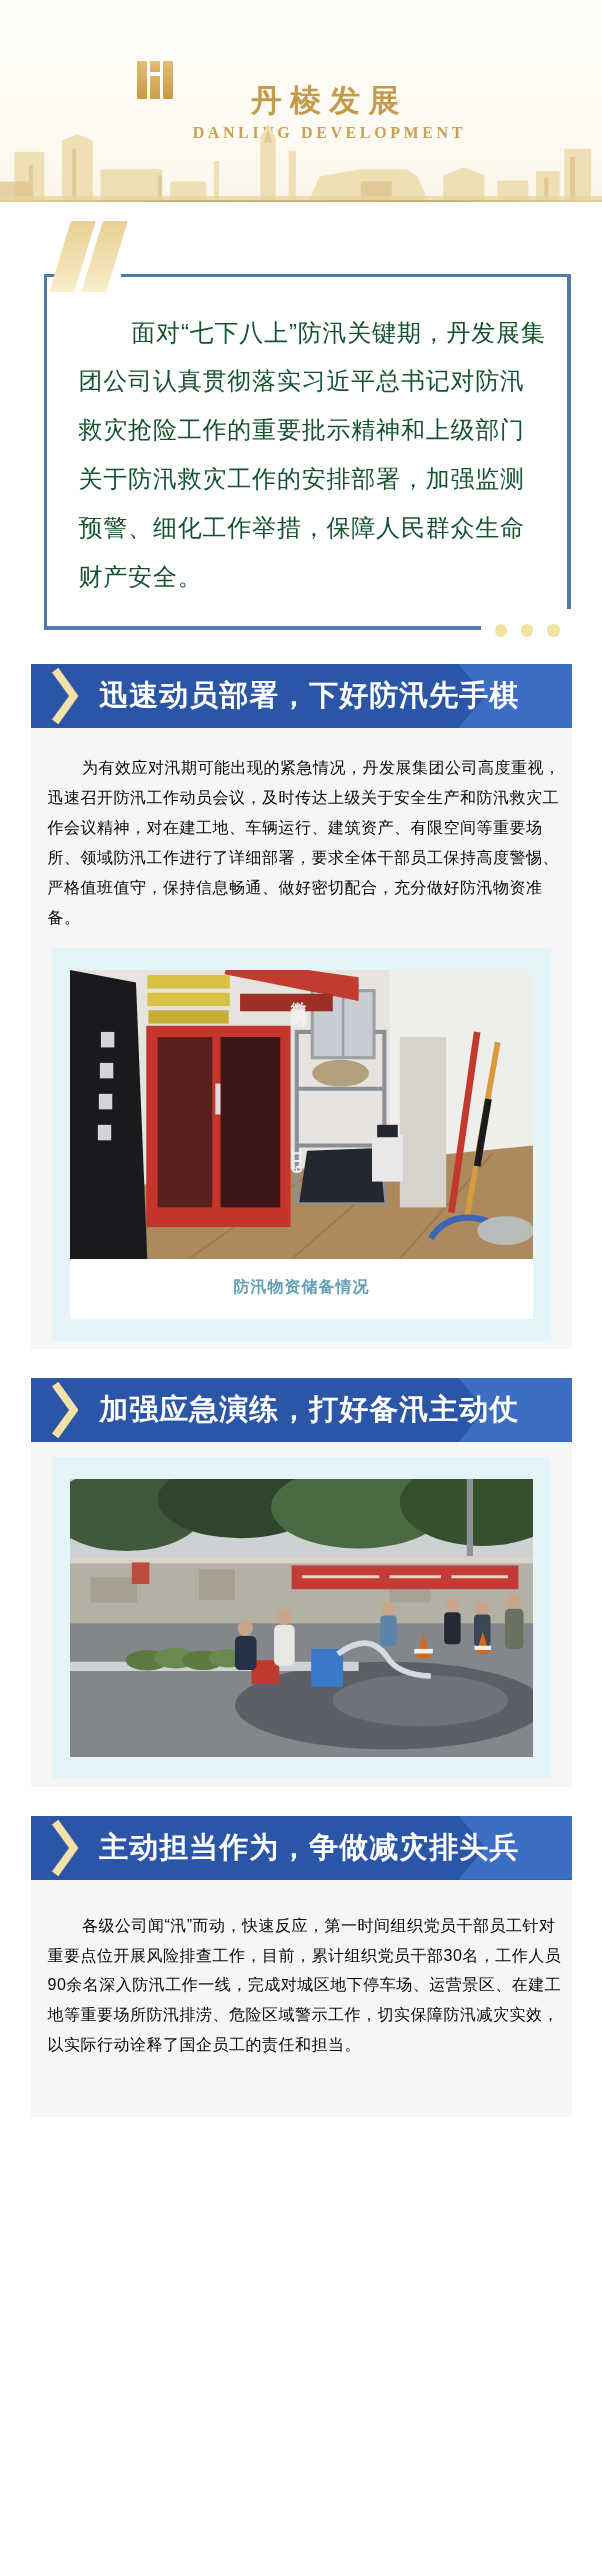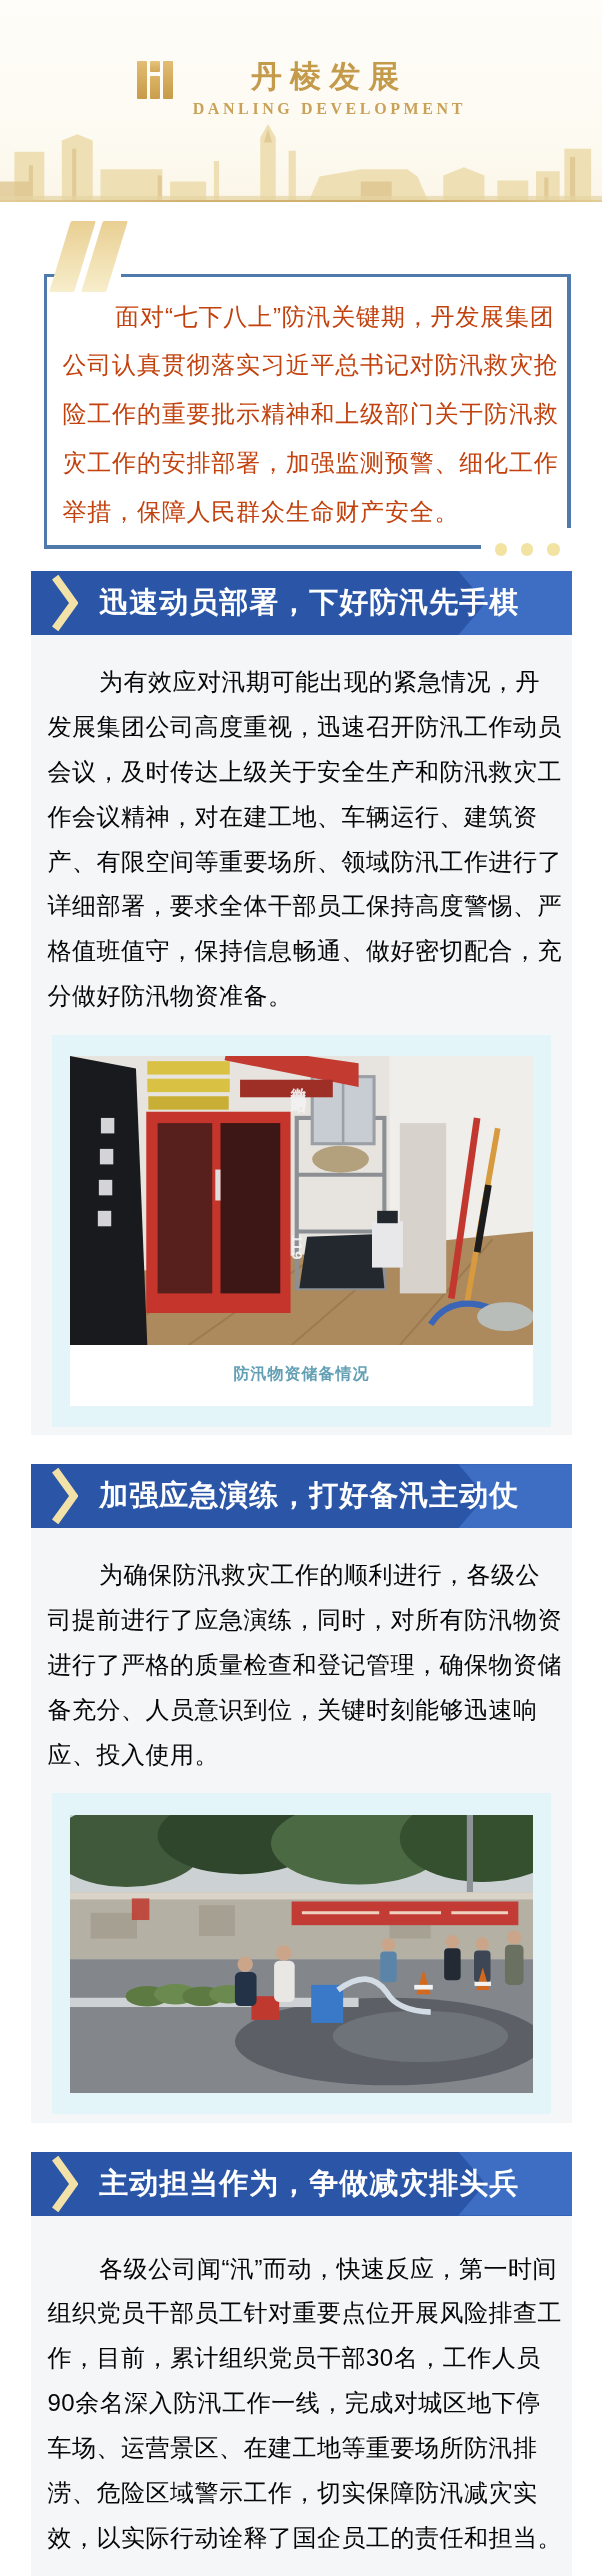--- a/index.html
+++ b/index.html
@@ -7,47 +7,47 @@
   .page{position:relative;width:603px;height:3348px;margin:0 auto;background:#ffffff;overflow:hidden;}
 
   
   .header{position:relative;width:100%;height:202px;background:linear-gradient(180deg,#fefdf9 0%,#fdfaf1 70%,#fbf6e8 100%);}
   .brand{position:absolute;left:0;right:0;top:61px;display:flex;justify-content:center;align-items:flex-start;gap:19.6px;}
   .logo-mark{display:flex;gap:3.6px;width:36px;height:38px;}
   .logo-mark .bar{flex:1;background:linear-gradient(180deg,#e2bd74,#c69a47);border-radius:1px;}
   .logo-mark .mid{flex:1;display:flex;flex-direction:column;gap:3.6px;}
   .logo-mark .mid .t{height:30%;background:linear-gradient(180deg,#e7c47d,#d2a75a);border-radius:1px;}
   .logo-mark .mid .b{flex:1;background:linear-gradient(180deg,#dcb365,#c2954160);background-color:#cfa355;border-radius:1px;}
-  .logo-text-wrap{text-align:center;}
+  .logo-text-wrap{text-align:center;margin-top:24px;}
   .logo-cn{font-family:"Liberation Serif","DejaVu Serif",serif;font-size:31px;font-weight:bold;color:#c49a4b;letter-spacing:8.2px;line-height:1;text-shadow:0 0.5px 0.5px rgba(255,255,255,.6);}
   .logo-en{margin-top:8.2px;font-family:"Liberation Serif","DejaVu Serif",serif;font-size:16px;color:#c9a258;letter-spacing:3.6px;font-weight:bold;}
   .skyline{position:absolute;left:0;bottom:2.1px;width:100%;height:80px;display:block;}
   .header-goldline{position:absolute;left:0;bottom:0;width:100%;height:2.1px;background:linear-gradient(90deg,#e3cd96,#d2b273 30%,#cfae6c 70%,#e3cd96);}
 
   
   .quote-wrap{background:#ffffff;padding:72px 0 18.5px 0;}
   .quote-box{position:relative;margin:0 32px 0 44px;border-top:3.6px solid #4f7aab;border-left:3.6px solid #4f7aab;padding:15.5px 9.3px 11.3px 15.5px;}
   .qb-right{position:absolute;top:0;right:0;width:3.6px;bottom:20.6px;background:#4f7aab;}
   .qb-bottom{position:absolute;left:0;bottom:0;right:90px;height:3.6px;background:#4f7aab;}
   .quote-glyph{position:absolute;top:-56px;left:9.3px;width:57px;height:71px;background:#ffffff;display:flex;gap:6.7px;padding:0 4.1px;}
   .quote-glyph i{display:block;flex:1;background:linear-gradient(180deg,#e9cf93,#f7eecb);transform:skewX(-17deg);border-radius:1.5px;}
-  .quote-text{margin:0;font-size:24px;line-height:2.04;color:#c2410c;letter-spacing:0.8px;text-indent:2.2em;}
+  .quote-text{margin:16px;font-size:24px;line-height:2.04;color:#14532d;letter-spacing:0.8px;text-indent:2.2em;}
   .quote-dots{position:absolute;right:11.3px;bottom:-7.2px;display:flex;gap:14px;}
   .quote-dots i{width:12.4px;height:12.4px;border-radius:50%;background:#f3e3a3;}
 
   
   .section{margin:0 31px;background:#f5f6f7;}
-  .sec1{margin-top:4px;}
+  .sec1{margin-top:16px;}
   .section + .section{margin-top:29px;}
   .banner{position:relative;height:64px;background:#2b56a8;overflow:hidden;}
   .banner-light{position:absolute;inset:0;background:#3e6ec3;clip-path:polygon(79% 0,84% 50%,79% 100%,100% 100%,100% 0);}
   .banner-inner{position:relative;height:100%;display:flex;align-items:center;}
   .banner-chevron{margin-left:19.6px;flex:0 0 auto;}
   .banner-title{margin:0 0 0 21.6px;color:#ffffff;font-size:29px;font-weight:bold;letter-spacing:1px;}
-  .body-text{margin:0;padding:25px 7.7px 0 16.5px;font-size:24px;line-height:1.87;letter-spacing:0.5px;color:#060606;text-indent:2.15em;}
+  .body-text{margin:0;padding:25px 7.7px 0 16.5px;font-size:16px;line-height:1.87;letter-spacing:0.5px;color:#060606;text-indent:2.15em;}
   .sec3 .body-text{padding-top:31px;}
 
   
   .frame{margin:15.5px 20.6px 0 20.6px;background:#e4f5fa;padding:21.6px 18px;}
   .card{background:#ffffff;}
   .photo{position:relative;width:100%;overflow:hidden;}
   .photo svg{display:block;width:100%;height:100%;}
   .photo1{height:289px;}
   .photo2{height:278px;}
   .caption{padding:14.4px 20.6px 18.5px 20.6px;text-align:center;font-size:16px;font-weight:bold;color:#64a0b5;line-height:1.72;letter-spacing:1px;}
@@ -198,21 +198,20 @@
   <div class="section sec2">
     <div class="banner">
       <div class="banner-light"></div>
       <div class="banner-inner">
         <svg class="banner-chevron" width="27" height="58" viewBox="0 0 52 112">
           <polyline points="8,6 44,56 8,106" fill="none" stroke="#f2e2a8" stroke-width="15"></polyline>
         </svg>
         <h2 class="banner-title">加强应急演练，打好备汛主动仗</h2>
       </div>
     </div>
-    <p class="body-text">为确保防汛救灾工作的顺利进行，各级公司提前进行了应急演练，同时，对所有防汛物资进行了严格的质量检查和登记管理，确保物资储备充分、人员意识到位，关键时刻能够迅速响应、投入使用。</p>
     <figure class="frame">
       <div class="card">
         <div class="photo photo2">
           <svg viewBox="0 0 900 540" preserveAspectRatio="none">
             <rect x="0" y="0" width="900" height="160" fill="#ccd1d4"></rect>
             <g fill="#41593b">
               <ellipse cx="110" cy="60" rx="150" ry="80"></ellipse>
                 <ellipse cx="330" cy="40" rx="160" ry="75" fill="#2f452c"></ellipse>
               <ellipse cx="560" cy="55" rx="170" ry="80" fill="#4b6a44"></ellipse>
                 <ellipse cx="800" cy="45" rx="160" ry="85" fill="#35502f"></ellipse>

